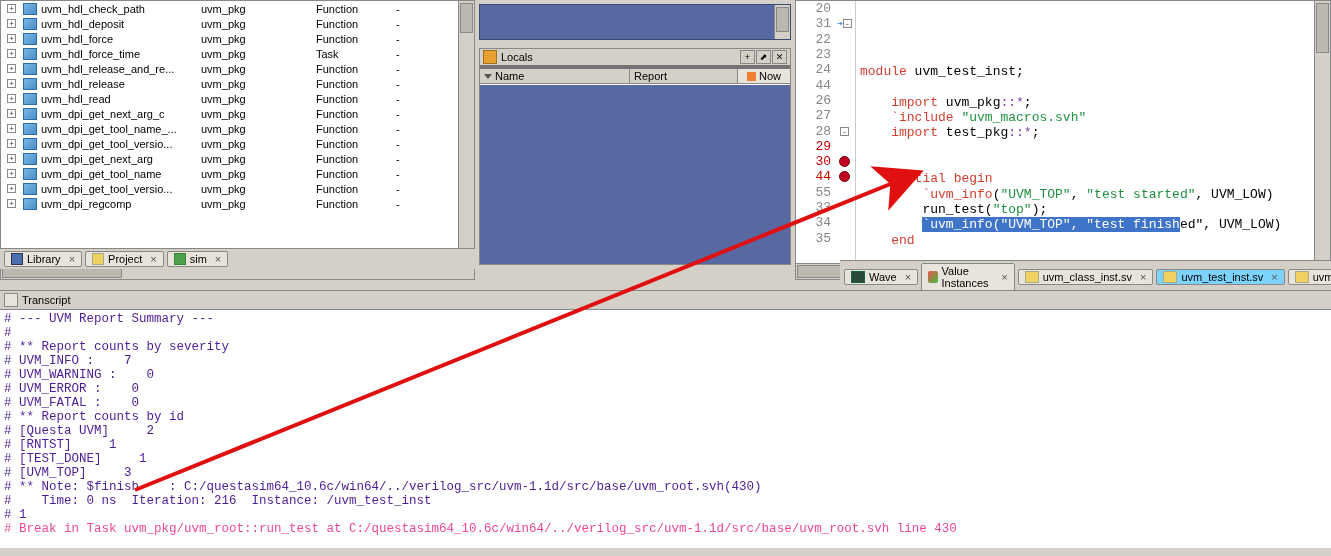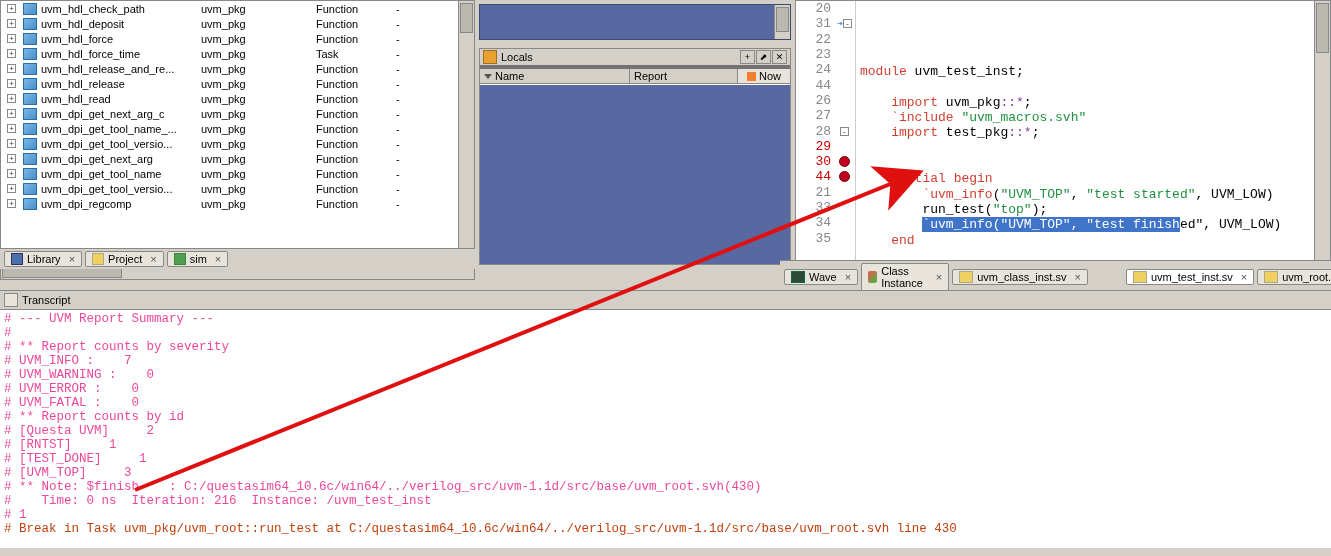--- a/index.html
+++ b/index.html
@@ -60,21 +60,21 @@
 }
 .tab {
   display:flex;align-items:center;gap:4px;
   background: #e8e4dc;
   border: 1px solid #888;
   border-radius: 2px;
   padding: 1px 6px;
   font-size: 11px;
   cursor: pointer;
 }
-.tab.active { background: #ffffff; margin-left: 35px; }
+.tab.active { background: #7dd3fc; }
 .close-x { color:#555; margin-left:4px; font-size:11px; }
 
 .middle-panel {
   width: 320px;
   background: #d4d0c8;
   padding: 4px;
   position: relative;
 }
 .upper-blue {
   height: 36px;
@@ -191,22 +191,22 @@
 .t-icon { width:14px;height:14px;border:1px solid #888;background:#e8e4dc;margin-right:4px; }
 .transcript-body {
   background:white;
   font-family:"Courier New",monospace;
   font-size:12.5px;
   padding:2px 4px;
   height: 238px;
   overflow:hidden;
   white-space:pre;
 }
-.tc-blue { color:#ec4899; }
-.tc-green { color:#c2410c; }
+.tc-blue { color:#4c1d95; }
+.tc-green { color:#ec4899; }
 
 .red-arrow {
   position:absolute;
   pointer-events:none;
   z-index:100;
 }
 
 .sq-orange { width:9px;height:9px;background:#f08030;display:inline-block;margin-right:3px; }
 .tiny-triangle { 
   width:0;height:0;
@@ -433,21 +433,21 @@
           <div class="ln">22</div>
           <div class="ln">23</div>
           <div class="ln">24</div>
           <div class="ln">44</div>
           <div class="ln">26</div>
           <div class="ln">27</div>
           <div class="ln">28</div>
           <div class="ln red">29</div>
           <div class="ln red">30</div>
           <div class="ln red">44</div>
-          <div class="ln">21</div>
+          <div class="ln">55</div>
           <div class="ln">33</div>
           <div class="ln">34</div>
           <div class="ln">35</div>
         </div>
       <div class="margin" id="margin">
           <div class="mrow"></div>
           <div class="mrow">
             <span class="arrow-blue">➔</span>
             <span class="fold">-</span>
           </div>
@@ -495,29 +495,29 @@
       <span>Project</span>
       <span class="close-x">×</span>
     </div>
     <div class="tab">
       <span class="sim-icon"></span>
       <span>sim</span>
       <span class="close-x">×</span>
     </div>
   </div>
 
-<div class="tabs-row" style="position:absolute;left:780px;top:260px;right:0;" id="right-tabs">
+<div class="tabs-row" style="position:absolute;left:840px;top:260px;right:0;" id="right-tabs">
     <div class="tab">
       <span class="rtab-icon wave"></span>
       <span>Wave</span>
       <span class="close-x">×</span>
     </div>
     <div class="tab">
       <span class="rtab-icon cls"></span>
-      <span>Class Instance</span>
+      <span>Value Instances</span>
       <span class="close-x">×</span>
     </div>
     <div class="tab">
       <span class="rtab-icon sv"></span>
       <span>uvm_class_inst.sv</span>
       <span class="close-x">×</span>
     </div>
     <div class="tab active">
       <span class="rtab-icon sv"></span>
       <span>uvm_test_inst.sv</span>

